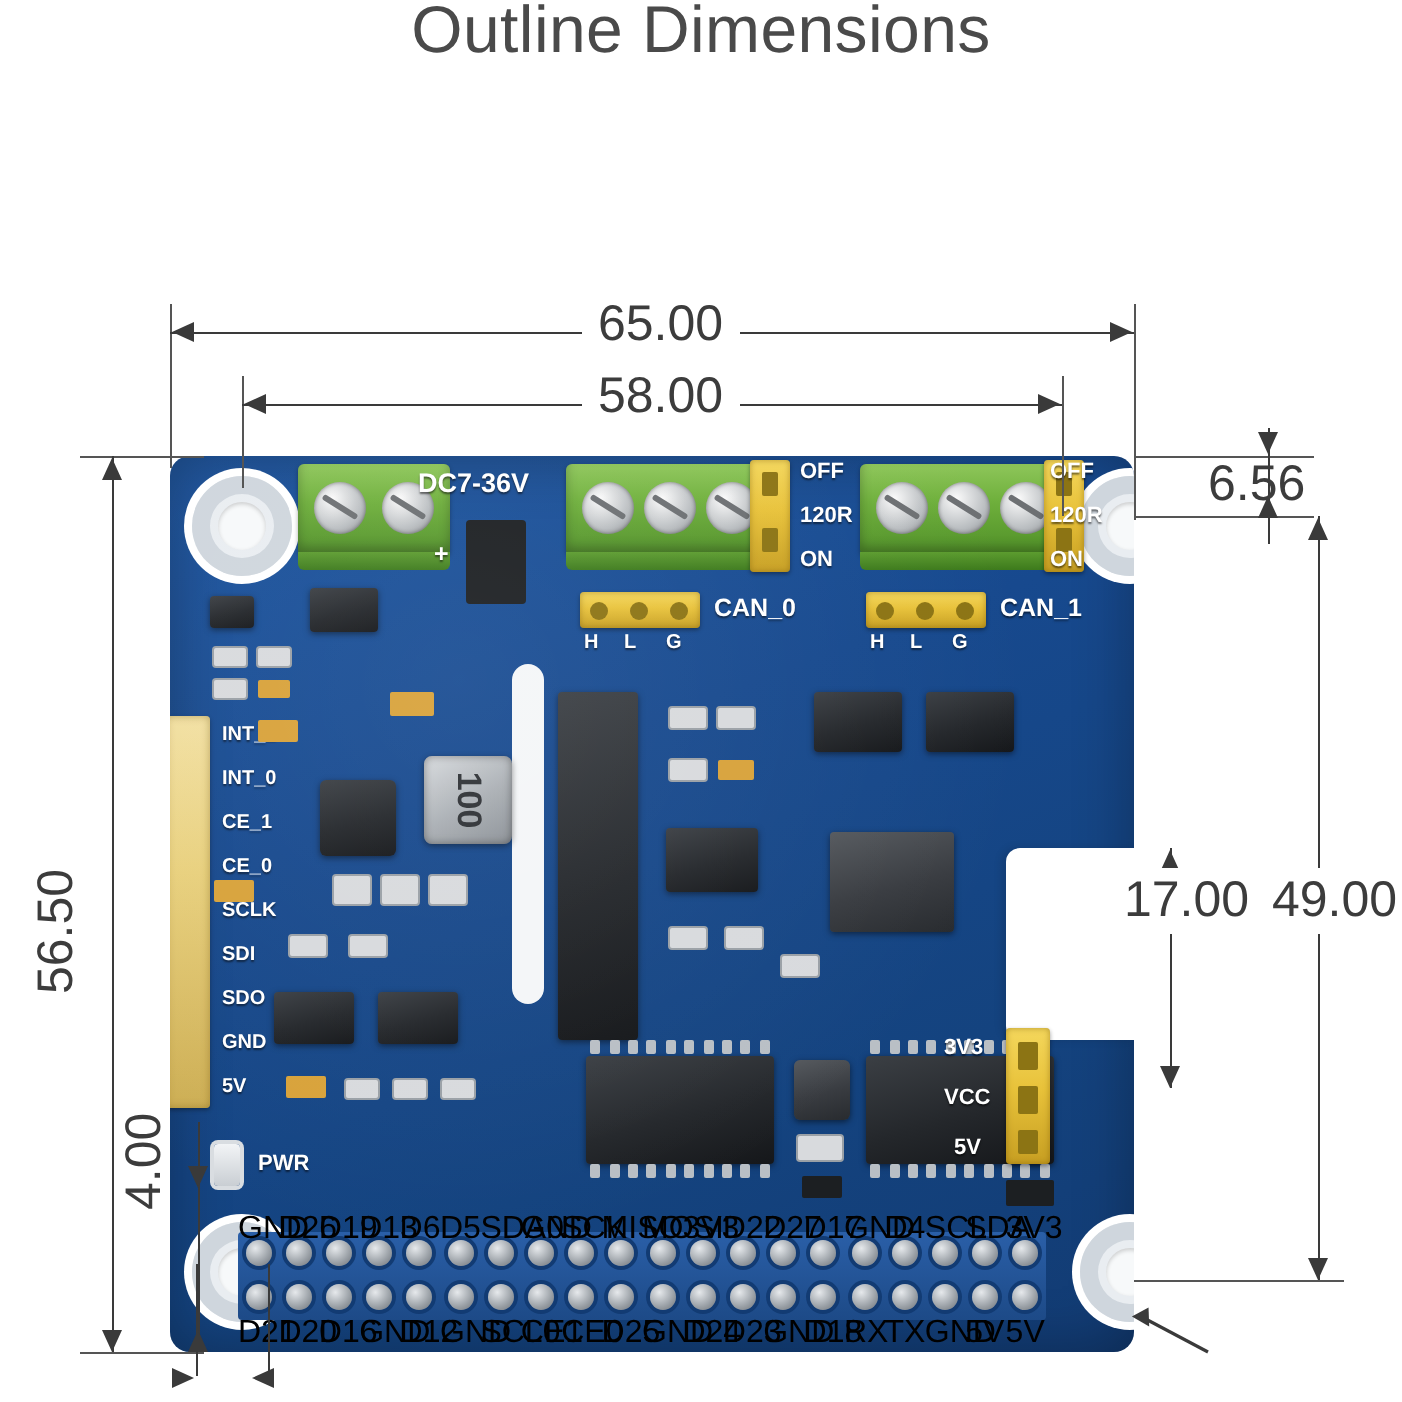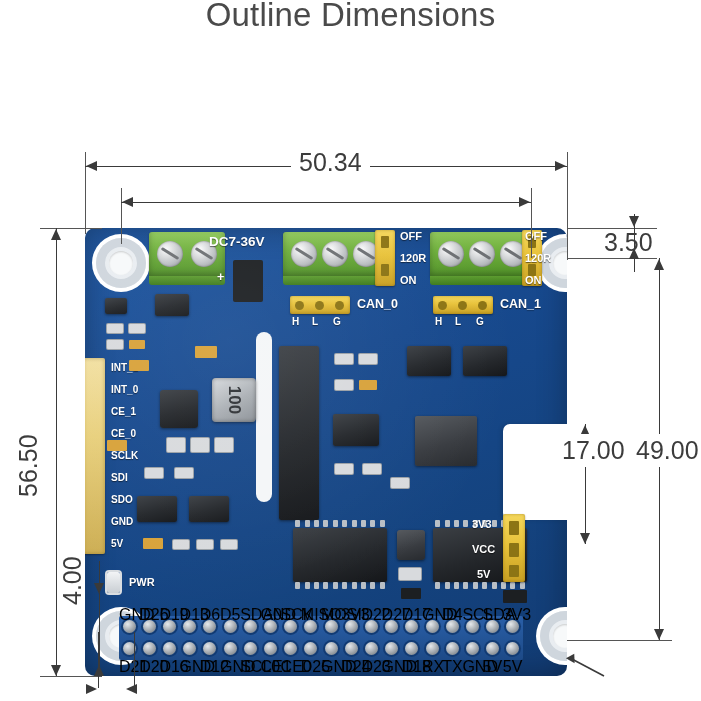--- a/index.html
+++ b/index.html
@@ -441,46 +441,47 @@
         <div class="pl" style="position: absolute; left: 363.6px; width: 20.2px;">5V</div>
         <div class="pl" style="position: absolute; left: 383.8px; width: 20.2px;">5V</div>
       </div>
   </div>
 
   <div class="ext" style="left:85px;top:152px;height:82px;"></div>
   <div class="ext" style="left:567px;top:152px;height:108px;"></div>
   <div class="hline" style="left:85px;top:166px;width:482px;"></div>
   <div class="arw l" style="left:86px;top:161px;"></div>
   <div class="arw r" style="left:555px;top:161px;"></div>
-  <div class="dim-label" style="left:291px;top:148px;background:#fff;padding:0 8px;">50.34</div>
+  <div class="dim-label" style="left:291px;top:148px;background:#fff;padding:0 8px;">65.00</div>
 
   <div class="ext" style="left:121px;top:188px;height:56px;"></div>
   <div class="ext" style="left:531px;top:188px;height:70px;"></div>
   <div class="hline" style="left:121px;top:202px;width:410px;"></div>
   <div class="arw l" style="left:122px;top:197px;"></div>
   <div class="arw r" style="left:519px;top:197px;"></div>
+  <div class="dim-label" style="left:291px;top:184px;background:#fff;padding:0 8px;">58.00</div>
 
   <div class="exth" style="left:40px;top:228px;width:62px;"></div>
   <div class="exth" style="left:40px;top:676px;width:62px;"></div>
   <div class="vline" style="left:56px;top:228px;height:448px;"></div>
   <div class="arw u" style="left:51px;top:229px;"></div>
   <div class="arw d" style="left:51px;top:665px;"></div>
   <div class="dim-label rot" style="left:14px;top:497px;">56.50</div>
 
   <div class="vline" style="left:99px;top:561px;height:115px;"></div>
   <div class="arw d" style="left:94px;top:583px;"></div>
   <div class="arw u" style="left:94px;top:665px;"></div>
   <div class="dim-label rot" style="left:58px;top:605px;">4.00</div>
 
   <div class="exth" style="left:567px;top:228px;width:90px;"></div>
   <div class="exth" style="left:567px;top:258px;width:90px;"></div>
   <div class="vline" style="left:634px;top:214px;height:58px;"></div>
   <div class="arw d" style="left:629px;top:216px;"></div>
   <div class="arw u" style="left:629px;top:248px;"></div>
-  <div class="dim-label" style="left:604px;top:228px;">3.50</div>
+  <div class="dim-label" style="left:604px;top:228px;">6.56</div>
 
   <div class="vline" style="left:585px;top:424px;height:120px;"></div>
   <div class="arw u" style="left:580px;top:425px;"></div>
   <div class="arw d" style="left:580px;top:533px;"></div>
   <div class="dim-label" style="left:558px;top:434px;background:#fff;padding:2px 4px;">17.00</div>
 
   <div class="exth" style="left:567px;top:640px;width:105px;"></div>
   <div class="vline" style="left:659px;top:258px;height:382px;"></div>
   <div class="arw u" style="left:654px;top:259px;"></div>
   <div class="arw d" style="left:654px;top:629px;"></div>

